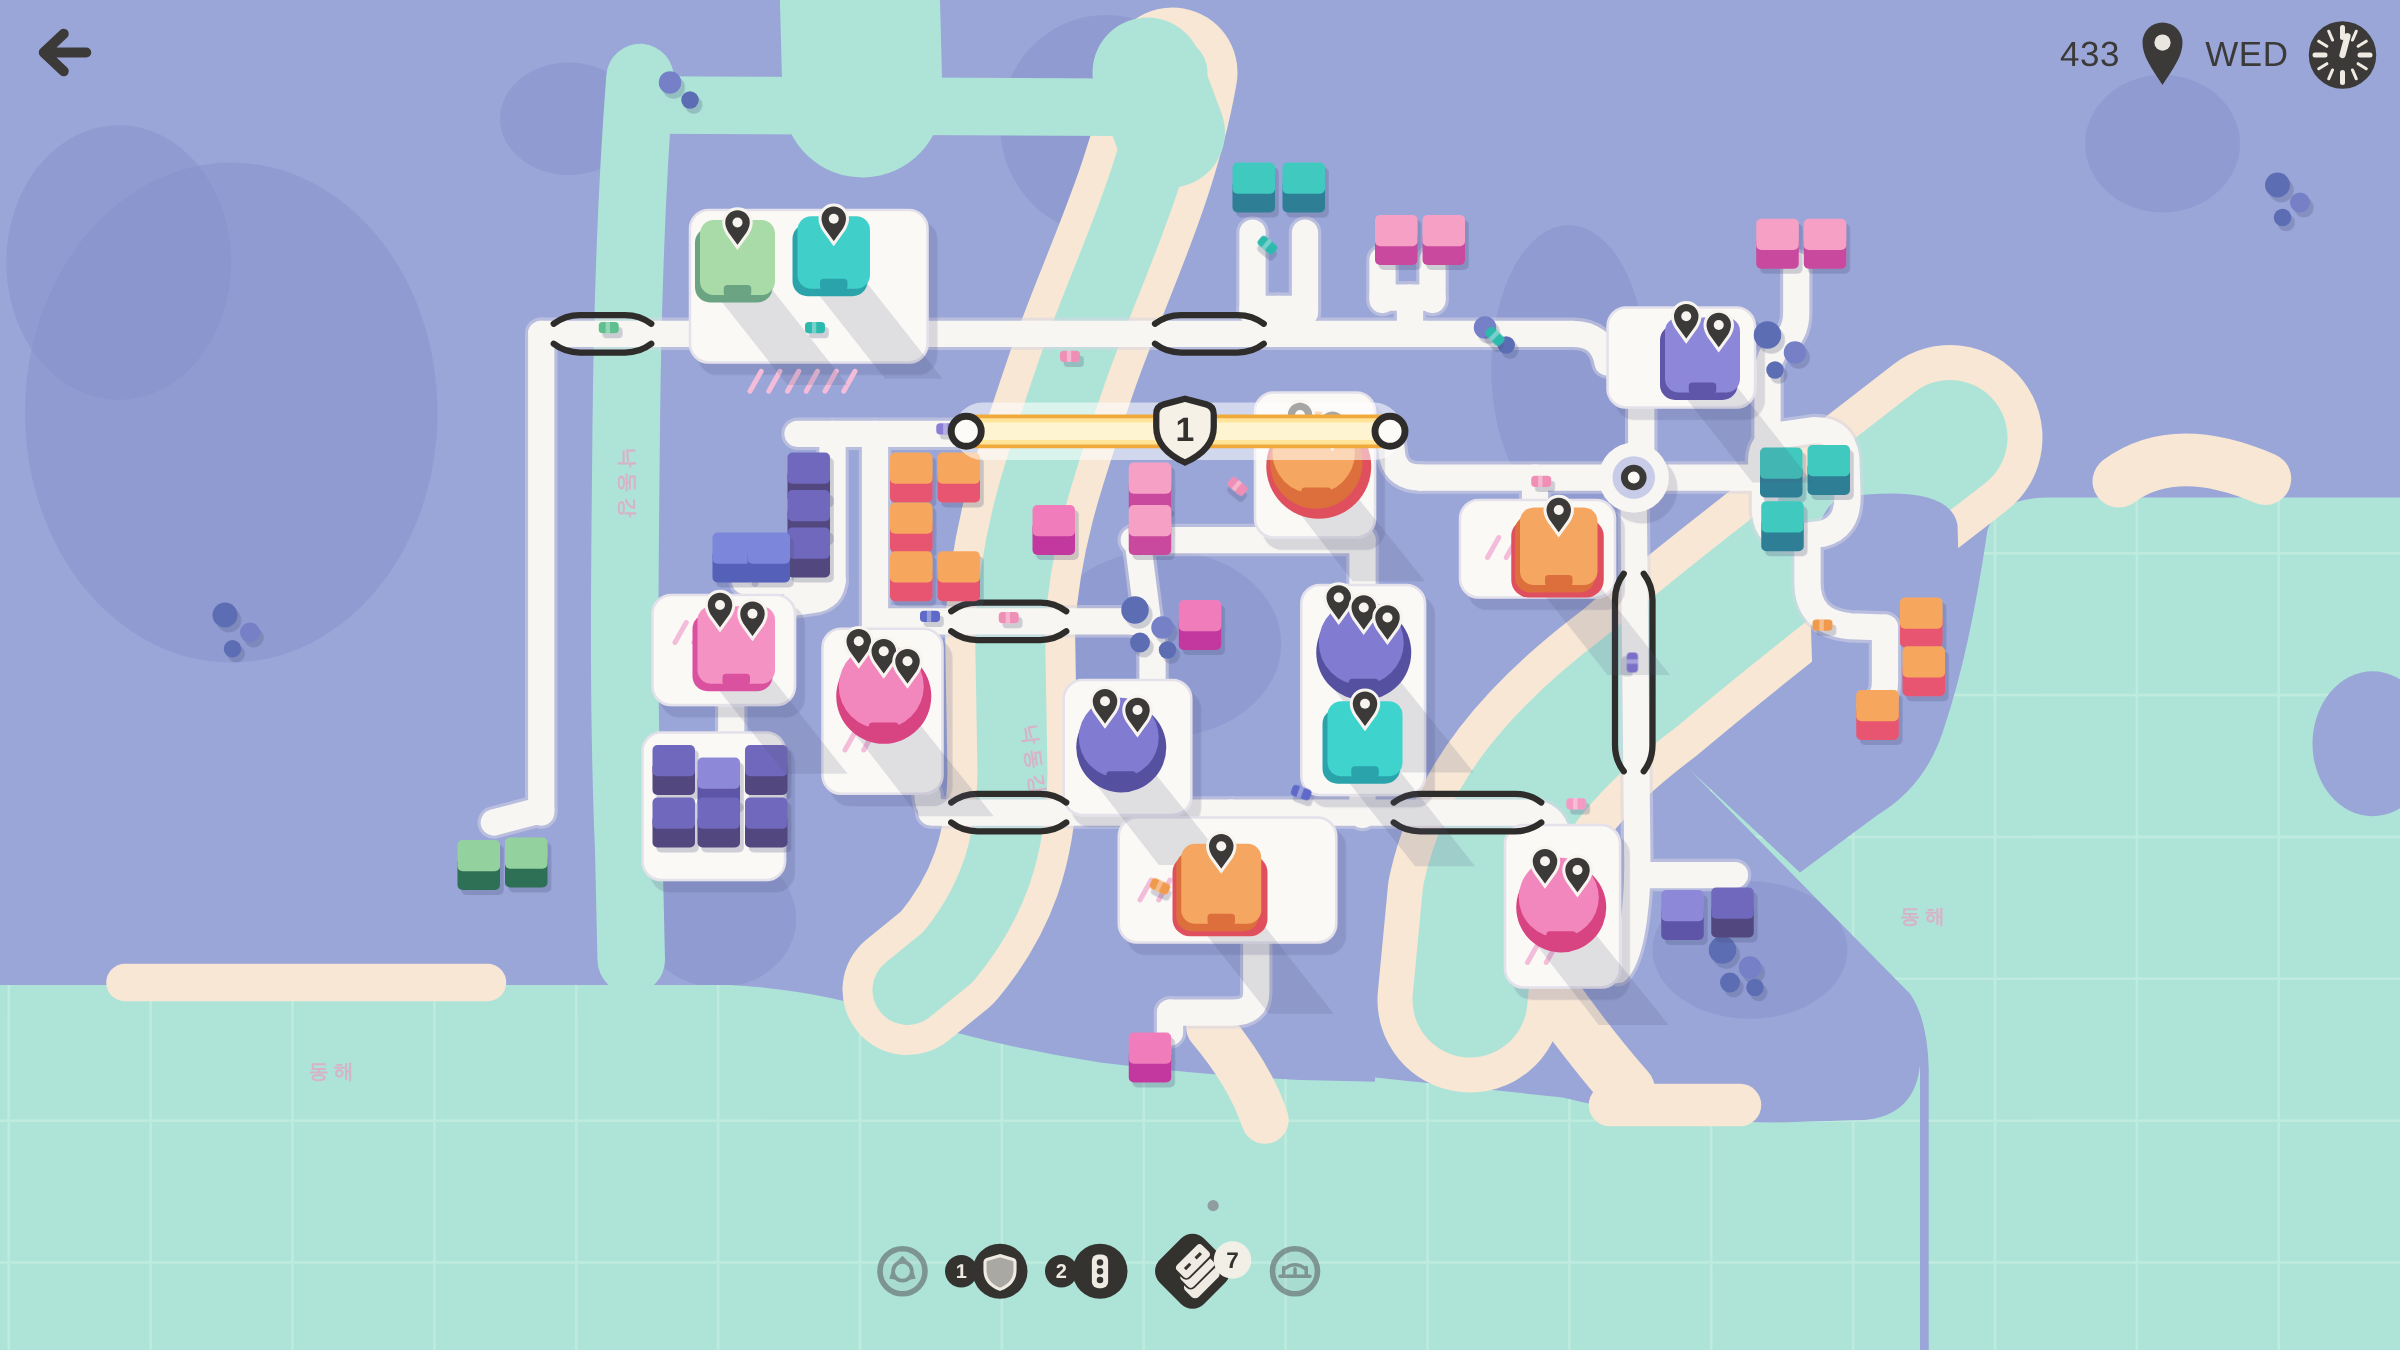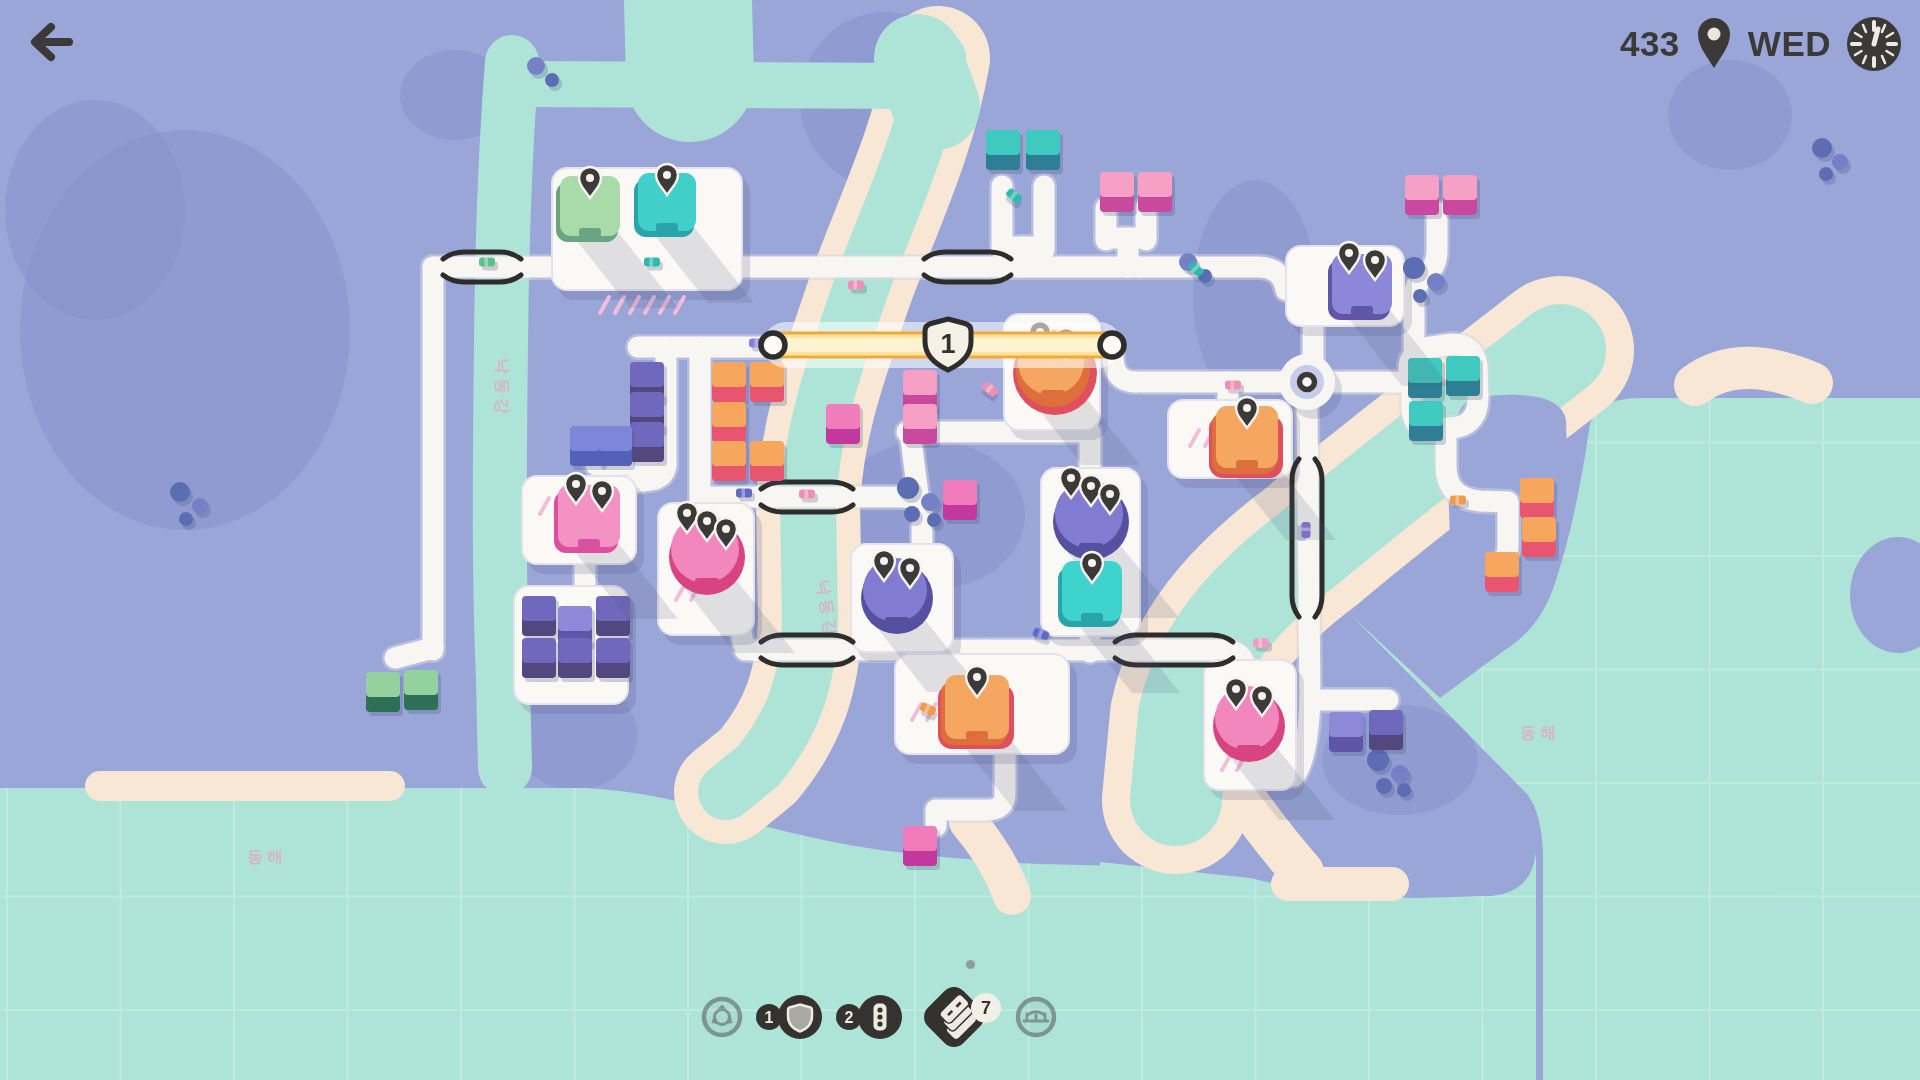--- a/index.html
+++ b/index.html
@@ -1,21 +1,21 @@
 <!DOCTYPE html>
 <html><head>
 <meta charset="utf-8">
 <style>
   html,body{margin:0;padding:0;background:#222;font-family:"Liberation Sans",sans-serif;}
   #stage{position:relative;width:1920px;height:1080px;overflow:hidden;background:#9AA6D8;}
   #map-svg{position:absolute;left:0;top:0;}
   .hud{position:absolute;z-index:10;color:#3B3A38;}
   #back-btn{left:20px;top:16px;background:none;border:none;cursor:pointer;padding:4px;}
   #top-right{right:16px;top:14px;display:flex;align-items:center;gap:13px;}
-  #top-right .num{font-size:35px;font-weight:bold;letter-spacing:.5px;}
+  #top-right .num{font-size:28px;font-weight:normal;letter-spacing:.5px;}
   #toolbar{left:699px;top:984px;display:flex;align-items:center;gap:10px;}
   .tool{background:none;border:none;padding:0;cursor:pointer;display:block;}
   #page-dot{left:966px;top:960px;width:9px;height:9px;border-radius:50%;background:#84848D;opacity:.75;}
 </style>
 </head>
 <body>
 
 <div id="stage">
   <svg id="map-svg" width="1920" height="1080" viewBox="0 0 1920 1080">
       <defs>

